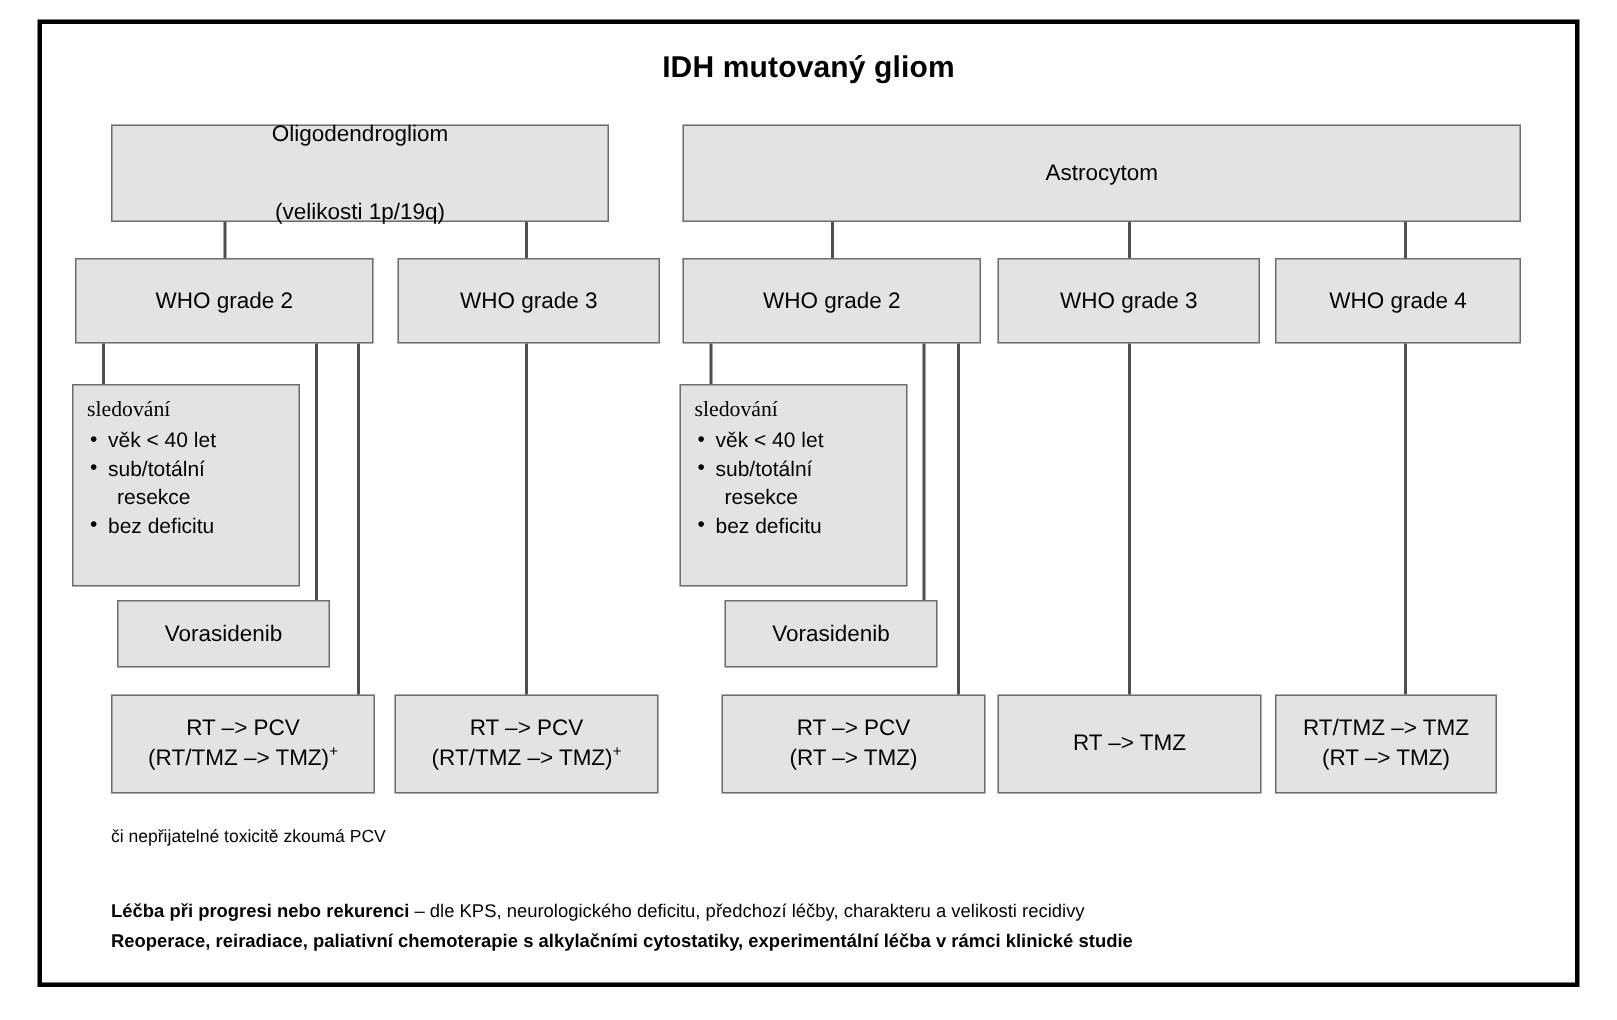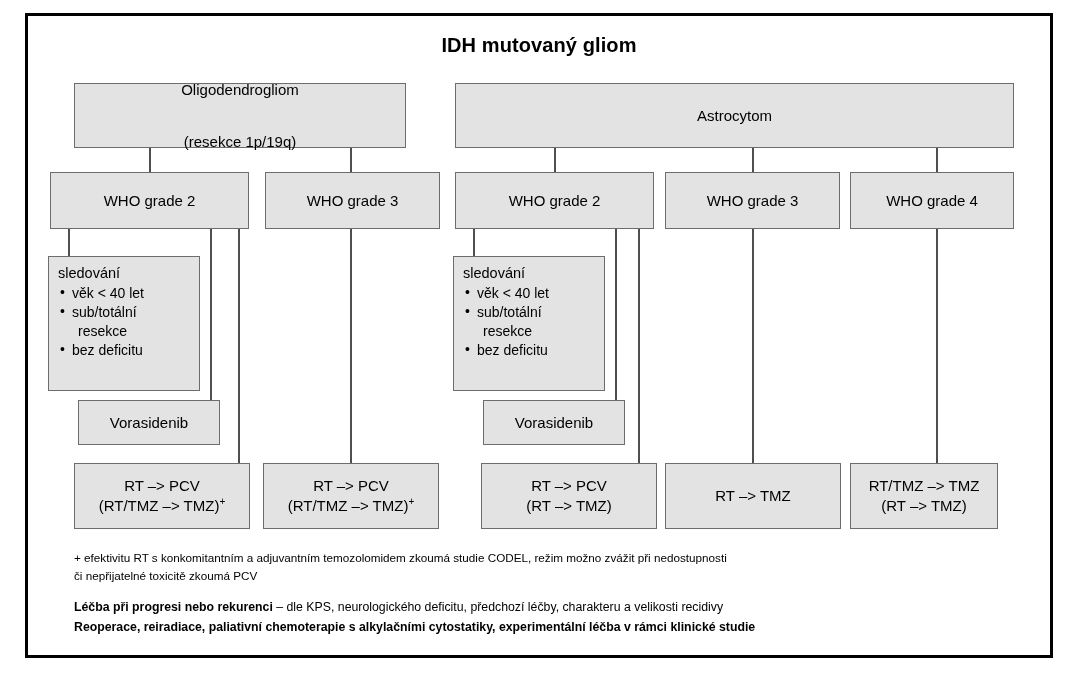--- a/index.html
+++ b/index.html
@@ -75,20 +75,21 @@
   .listbox {
     align-items: flex-start;
     justify-content: flex-start;
     padding: 7px 9px 7px 9px;
     text-align: left;
   }
   .listbox .hdr {
     font-size: 14.5px;
     line-height: 19px;
     margin-bottom: 1px;
+    font-family: Liberation Serif, serif;
   }
   .listbox ul {
     margin: 0;
     padding: 0 0 0 14px;
     list-style: none;
   }
   .listbox li {
     font-size: 14px;
     line-height: 19px;
     position: relative;
@@ -137,21 +138,21 @@
 <body>
 
 <div id="canvas">
 
   <div class="frame"></div>
 
   <div class="title">IDH mutovaný gliom</div>
 
   <div class="box" style="left:74px; top:83px; width:332px; height:65px;gap:32px;">
     <span class="ln">Oligodendrogliom</span>
-    <span class="ln">(resekce 1p/19q)</span>
+    <span class="ln">(velikosti 1p/19q)</span>
   </div>
 
   <div class="box" style="left:455px; top:83px; width:559px; height:65px;">
     <span class="ln">Astrocytom</span>
   </div>
 
   <div class="line vline" style="left:149px; top:147px; height:26px;"></div>
   <div class="line vline" style="left:350px; top:147px; height:26px;"></div>
   <div class="line vline" style="left:554px; top:147px; height:26px;"></div>
   <div class="line vline" style="left:752px; top:147px; height:26px;"></div>
@@ -233,21 +234,20 @@
   <div class="box" style="left:665px; top:463px; width:176px; height:66px;">
     <span class="ln">RT –&gt; TMZ</span>
   </div>
 
   <div class="box" style="left:850px; top:463px; width:148px; height:66px;">
     <span class="ln">RT/TMZ –&gt; TMZ</span>
     <span class="ln">(RT –&gt; TMZ)</span>
   </div>
 
   <div class="footnote-block">
-    <div class="fl">+ efektivitu RT s konkomitantním a adjuvantním temozolomidem zkoumá studie CODEL, režim možno zvážit při nedostupnosti</div>
     <div class="fl">či nepřijatelné toxicitě zkoumá PCV</div>
   </div>
 
   <div class="bold-block">
     <div class="bl"><b>Léčba při progresi nebo rekurenci</b><span> – dle KPS, neurologického deficitu, předchozí léčby, charakteru a velikosti recidivy</span></div>
     <div class="bl"><b>Reoperace, reiradiace, paliativní chemoterapie s alkylačními cytostatiky, experimentální léčba v rámci klinické studie</b></div>
   </div>
 
 </div>
 

